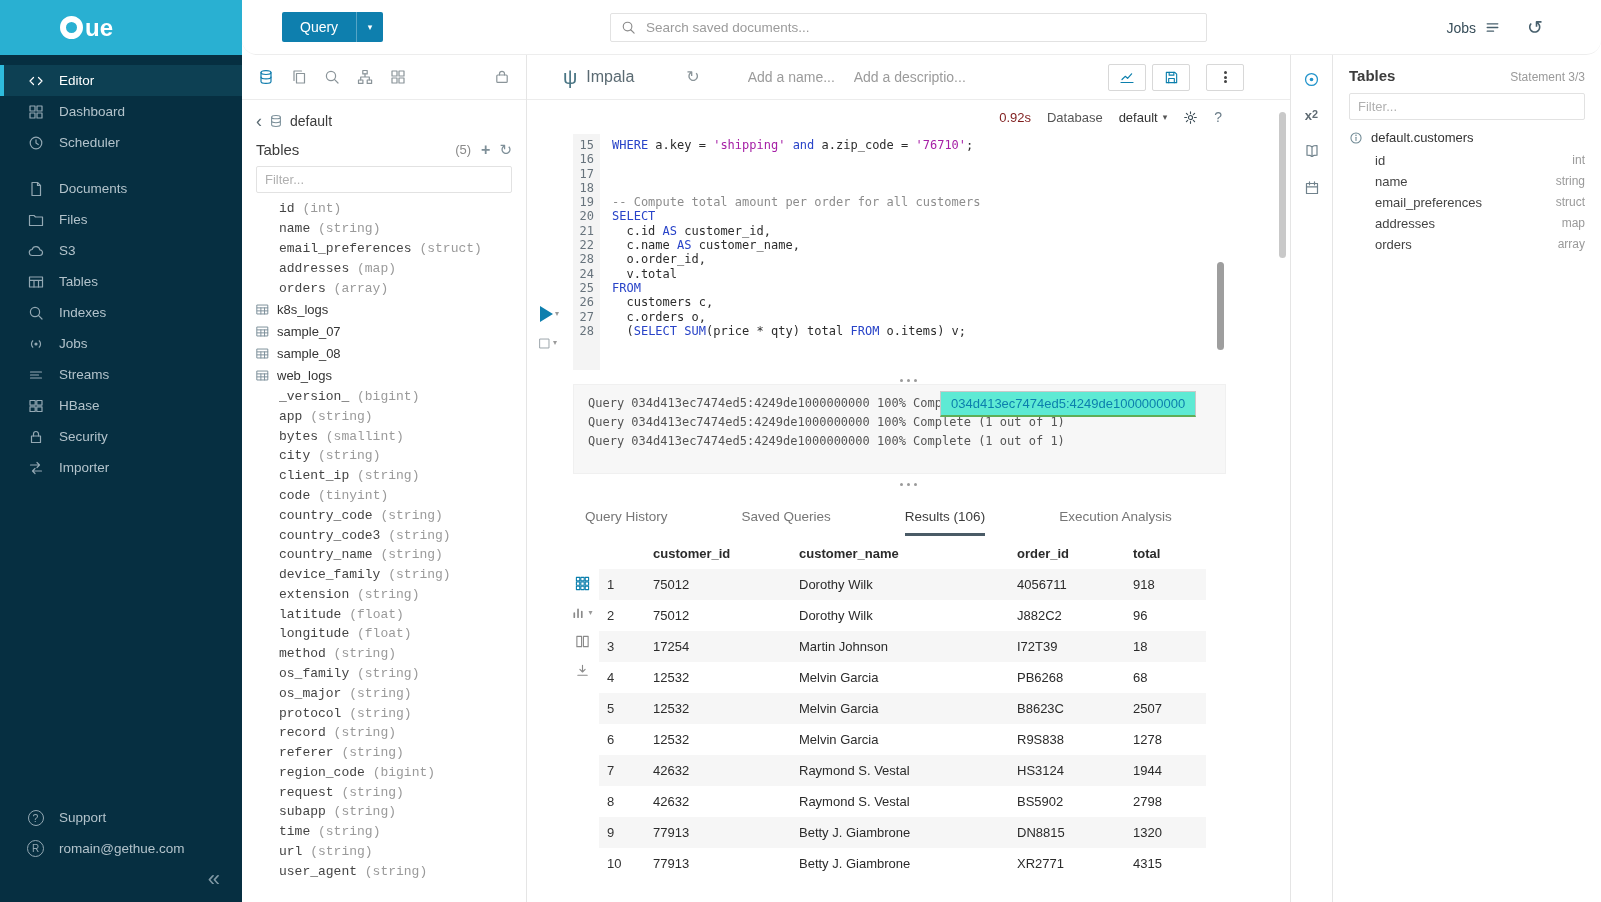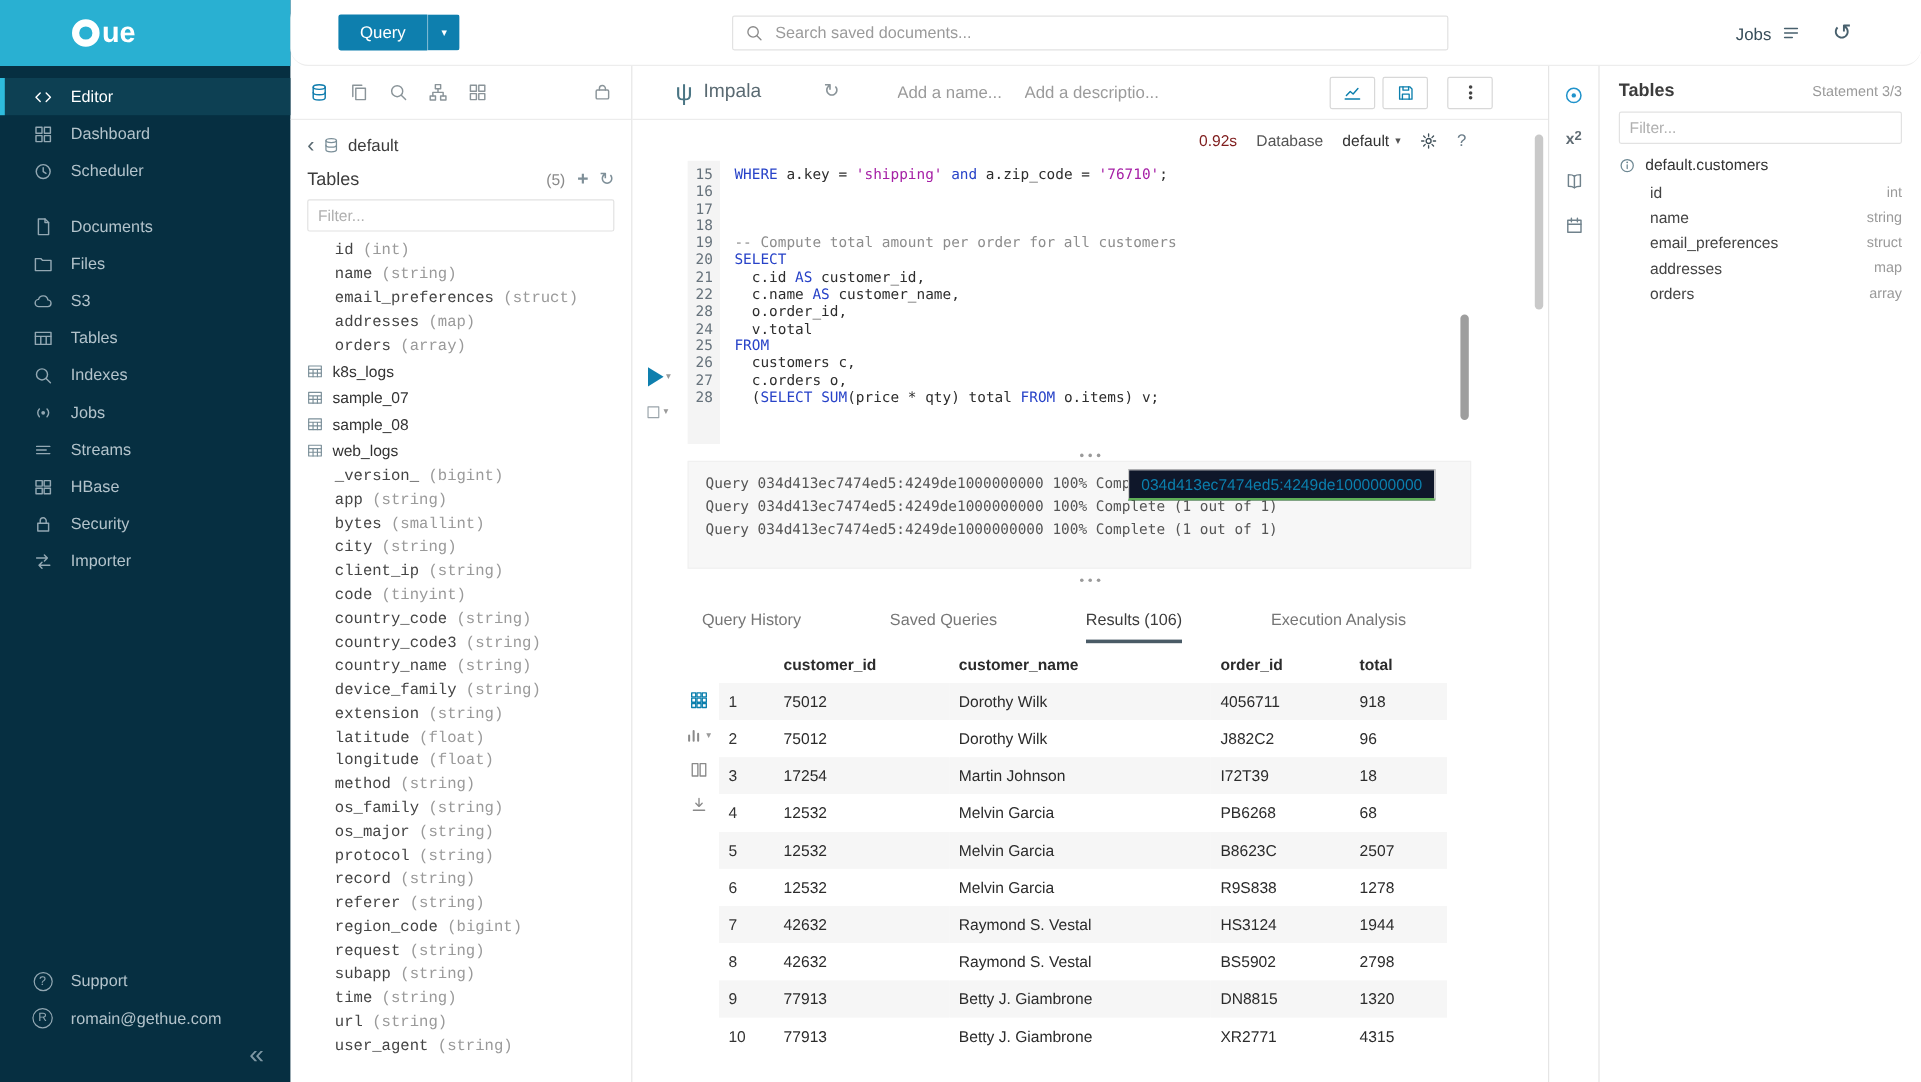--- a/index.html
+++ b/index.html
@@ -99,21 +99,21 @@
   .tok-kw { color:#2843c8; }
   .tok-str { color:#a620a6; }
   .tok-com { color:#8d8d8d; }
   .sb-inner { position:absolute; top:128px; right:66px; width:7px; height:88px; background:#9e9e9e; border-radius:4px; cursor:pointer; }
   .sb-outer { position:absolute; top:57px; right:4px; width:7px; height:146px; background:#c9c9c9; border-radius:4px; cursor:pointer; z-index:5; }
 
   .splitter { height:14px; display:flex; align-items:center; justify-content:center; cursor:row-resize; flex-shrink:0; }
   .hdots i { display:inline-block; width:3px; height:3px; border-radius:50%; background:#9a9a9a; margin:0 2px; }
 
   .ed-log { height:90px; margin:0 64px 0 46px; background:#f7f7f7; border:1px solid #f0f0f0; position:relative; font:12px/19px "DejaVu Sans Mono", monospace; color:#555; padding:9px 0 0 14px; overflow:hidden; flex-shrink:0; }
-  .log-tooltip { position:absolute; left:366px; top:6px; background:#0f172a; border:1px solid #c9c9c9; border-bottom:2px solid #5fae57; padding:4px 10px; color:#0b7fad; font:13px "Liberation Sans", sans-serif; white-space:nowrap; }
+  .log-tooltip { position:absolute; left:366px; top:6px; background:#5eead4; border:1px solid #c9c9c9; border-bottom:2px solid #5fae57; padding:4px 10px; color:#0b7fad; font:13px "Liberation Sans", sans-serif; white-space:nowrap; }
 
   .ed-tabs { height:48px; display:flex; align-items:flex-end; padding-left:58px; flex-shrink:0; }
   .tab { margin-right:74px; padding-bottom:12px; font-size:13.5px; color:#767676; cursor:pointer; }
   .tab.active { color:#3c3c3c; border-bottom:3px solid #4a5b66; padding-bottom:9px; }
 
   .ed-results { flex:1; display:flex; padding-left:38px; overflow:hidden; }
   .res-icons { width:34px; padding-top:40px; display:flex; flex-direction:column; align-items:center; gap:14px; color:#8a8a8a; flex-shrink:0; }
   .res-icons .ri { cursor:pointer; display:flex; align-items:center; }
   .res-icons .active { color:#0b7fad; }
   .res-table { flex:1; margin-right:84px; }

